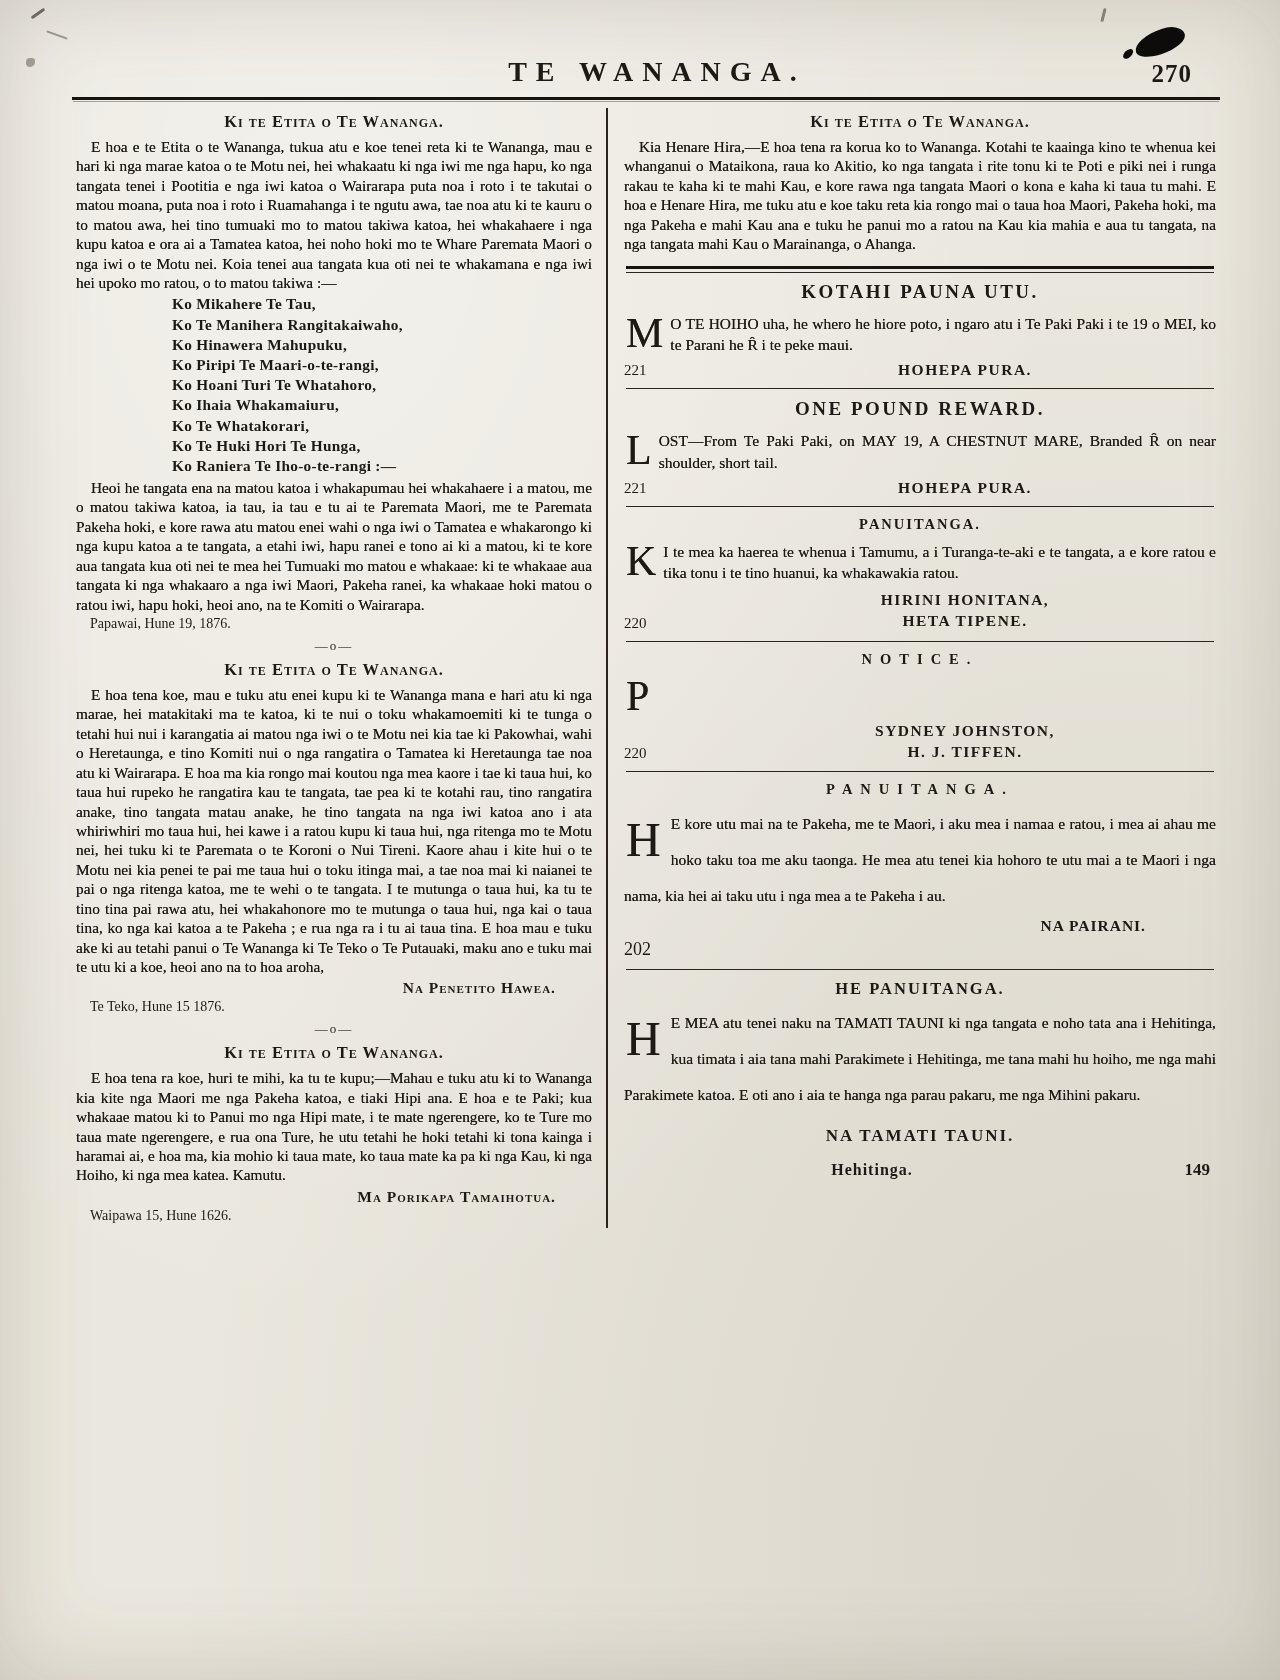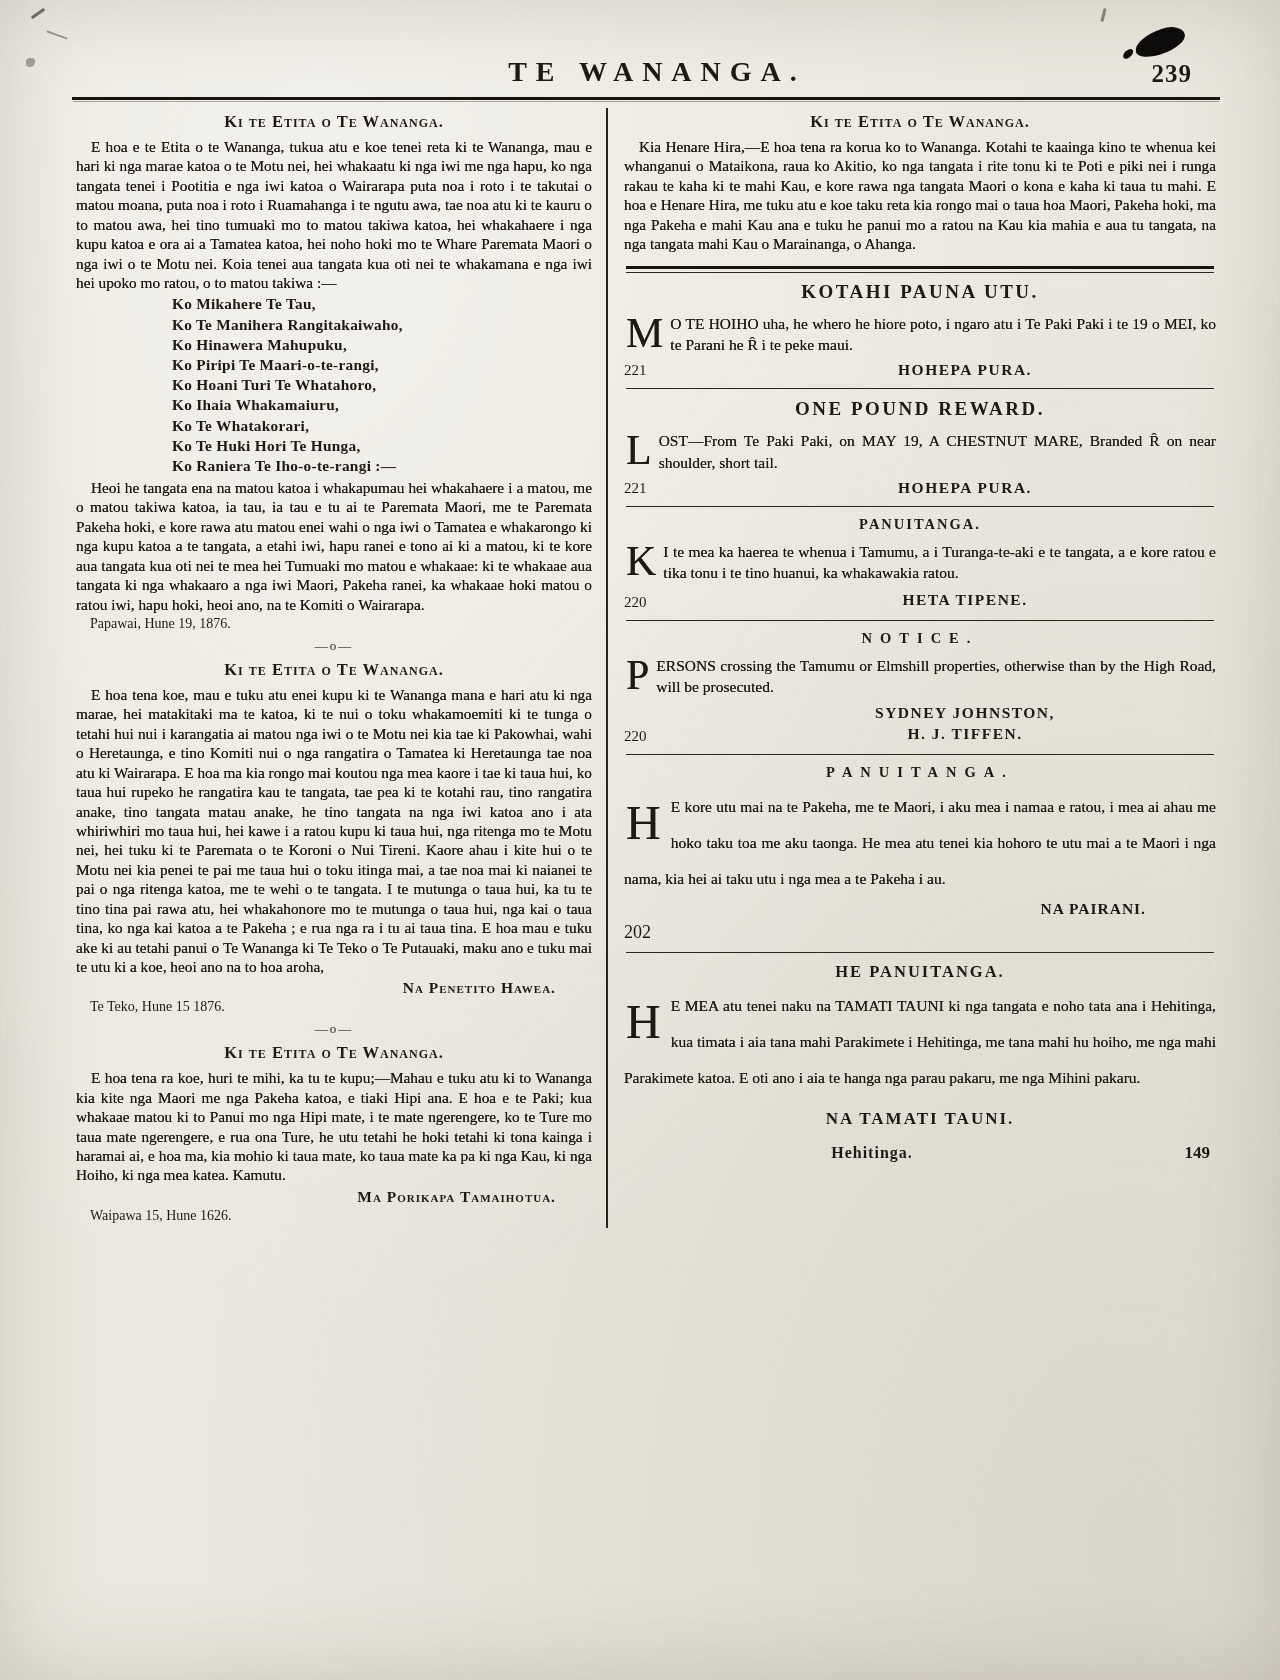--- a/index.html
+++ b/index.html
@@ -128,21 +128,21 @@
 
 <div class="page">
 
   <div class="ink-blob"></div>
   <div class="scribble s1"></div>
   <div class="scribble s2"></div>
   <div class="scribble s3"></div>
   <div class="scribble s4"></div>
 
   <div class="masthead-title">TE WANANGA.</div>
-  <div class="masthead-page">239</div>
+  <div class="masthead-page">270</div>
   <div class="masthead-rule"></div>
 
   <div class="columns">
 
     <section class="left-col">
 
       <article>
         <h2 class="letter-heading">Ki te Etita o Te Wananga.</h2>
         <p class="para">E hoa e te Etita o te Wananga, tukua atu e koe tenei reta ki te Wananga, mau e hari ki nga marae katoa o te Motu nei, hei whakaatu ki nga iwi me nga hapu, ko nga tangata tenei i Pootitia e nga iwi katoa o Wairarapa puta noa i roto i te takutai o matou moana, puta noa i roto i Ruamahanga i te ngutu awa, tae noa atu ki te kauru o to matou awa, hei tino tumuaki mo to matou takiwa katoa, hei whakahaere i nga kupu katoa e ora ai a Tamatea katoa, hei noho hoki mo te Whare Paremata Maori o nga iwi o te Motu nei.  Koia tenei aua tangata kua oti nei te whakamana e nga iwi hei upoko mo ratou, o to matou takiwa :—</p>
         <div class="names-list">
@@ -212,30 +212,31 @@
       </article>
 
       <div class="rule"></div>
 
       <article class="ad">
         <h2 class="ad-heading-sm">PANUITANGA.</h2>
         <p class="ad-body"><span class="dropcap">K</span><span>I te mea ka haerea te whenua i Tamumu, a i Turanga-te-aki e te tangata, a e kore ratou e tika tonu i te tino huanui, ka whakawakia ratou.</span></p>
         <div class="sig-row">
           <span class="ad-number">220</span>
           <span class="ad-signature">
+            <span class="sig-line">HIRINI HONITANA,</span>
             <span class="sig-line">HETA TIPENE.</span>
           </span>
         </div>
       </article>
 
       <div class="rule"></div>
 
       <article class="ad">
         <h2 class="ad-heading-sm ad-heading-spaced">NOTICE.</h2>
-        <p class="ad-body"><span class="dropcap">P</span><span>ERSONS crossing the Tamumu or Elmshill properties, otherwise than by the High Road, will be prosecuted.</span></p>
+        <p class="ad-body"><span class="dropcap">P</span></p>
         <div class="sig-row">
           <span class="ad-number">220</span>
           <span class="ad-signature">
             <span class="sig-line">SYDNEY JOHNSTON,</span>
             <span class="sig-line">H. J. TIFFEN.</span>
           </span>
         </div>
       </article>
 
       <div class="rule"></div>

